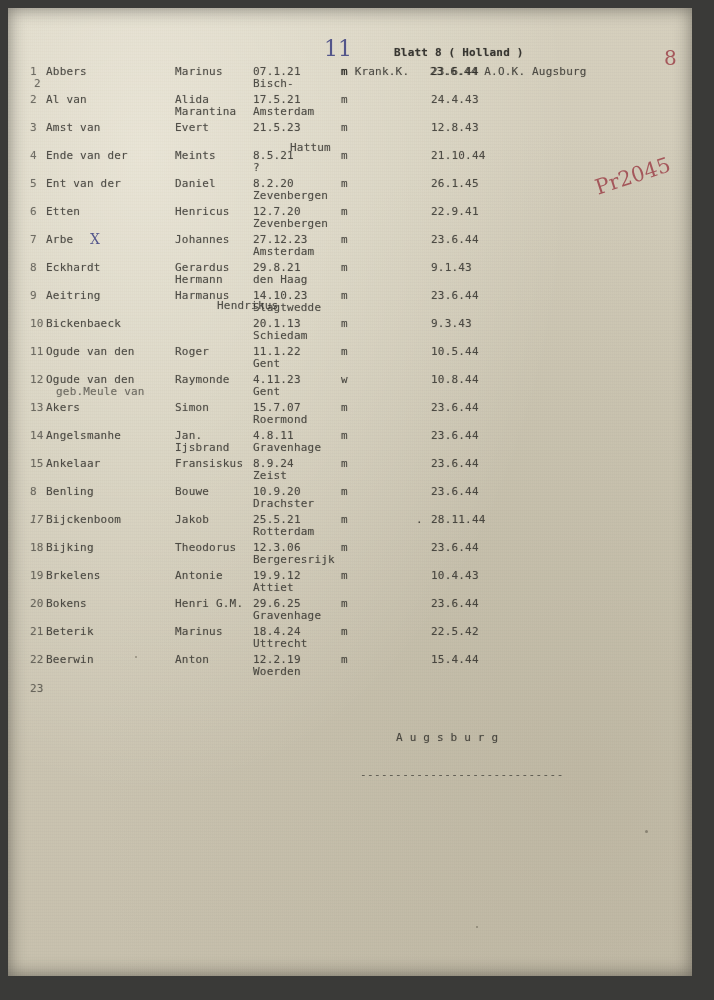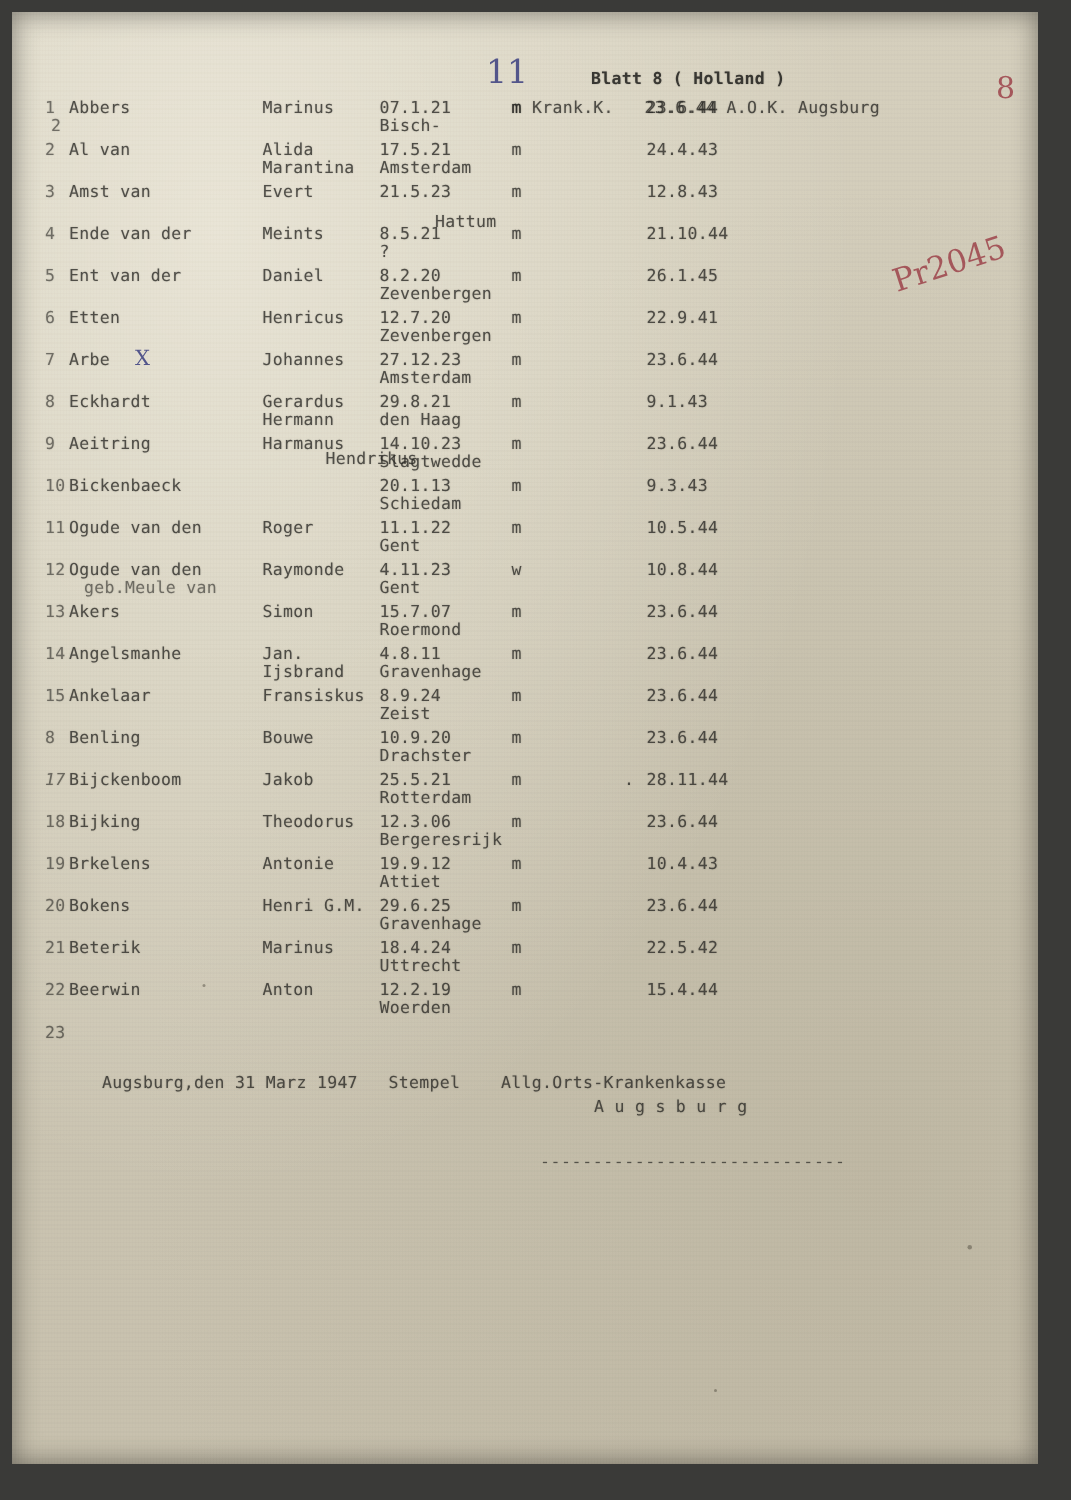--- a/index.html
+++ b/index.html
@@ -247,20 +247,19 @@
       <div class="typed " style="left: 167px; top: 645px;">Anton</div>
       <div class="typed " style="left: 245px; top: 645px;">12.2.19</div>
       <div class="typed " style="left: 333px; top: 645px;">m</div>
       <div class="typed " style="left: 423px; top: 645px;">15.4.44</div>
       <div class="typed " style="left: 245px; top: 657px; text-align: center;">Woerden</div>
       <div class="typed faint" style="left: 26px; top: 69px;">2</div>
     </div>
 
   <div class="typed faint" style="left:22px; top:674px;">23</div>
 
-  <div class="typed" style="left:60px; top:707px;">Augsburg,den 31 Marz 1947   Stempel    Allg.Orts-Krankenkasse</div>
   <div class="typed" style="left:388px; top:723px;">A u g s b u r g</div>
   <div class="dashline" style="left:352px; top:760px;">-----------------------------</div>
 
   <div class="speck" style="left:637px; top:822px; width:3px; height:3px;"></div>
   <div class="speck" style="left:127px; top:648px; width:2px; height:2px;"></div>
   <div class="speck" style="left:468px; top:918px; width:2px; height:2px;"></div>
 </div>
 
 </body></html>

